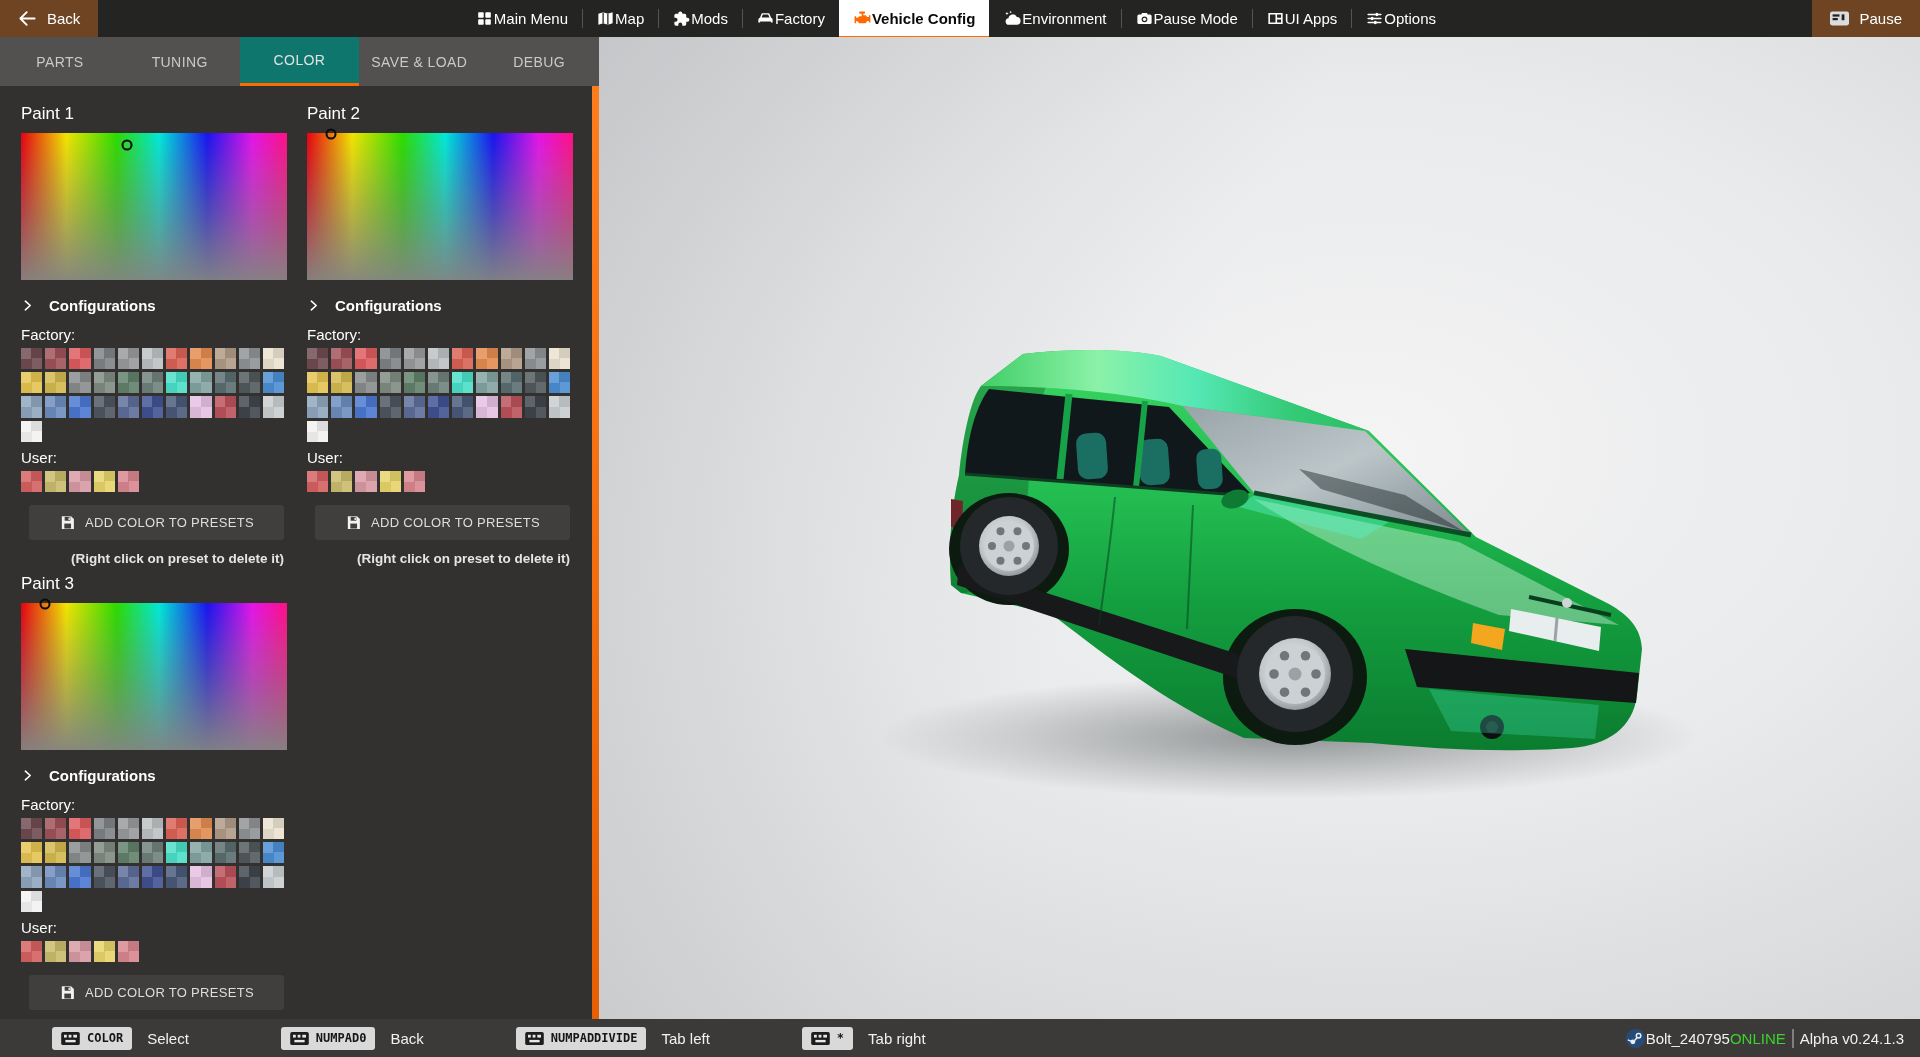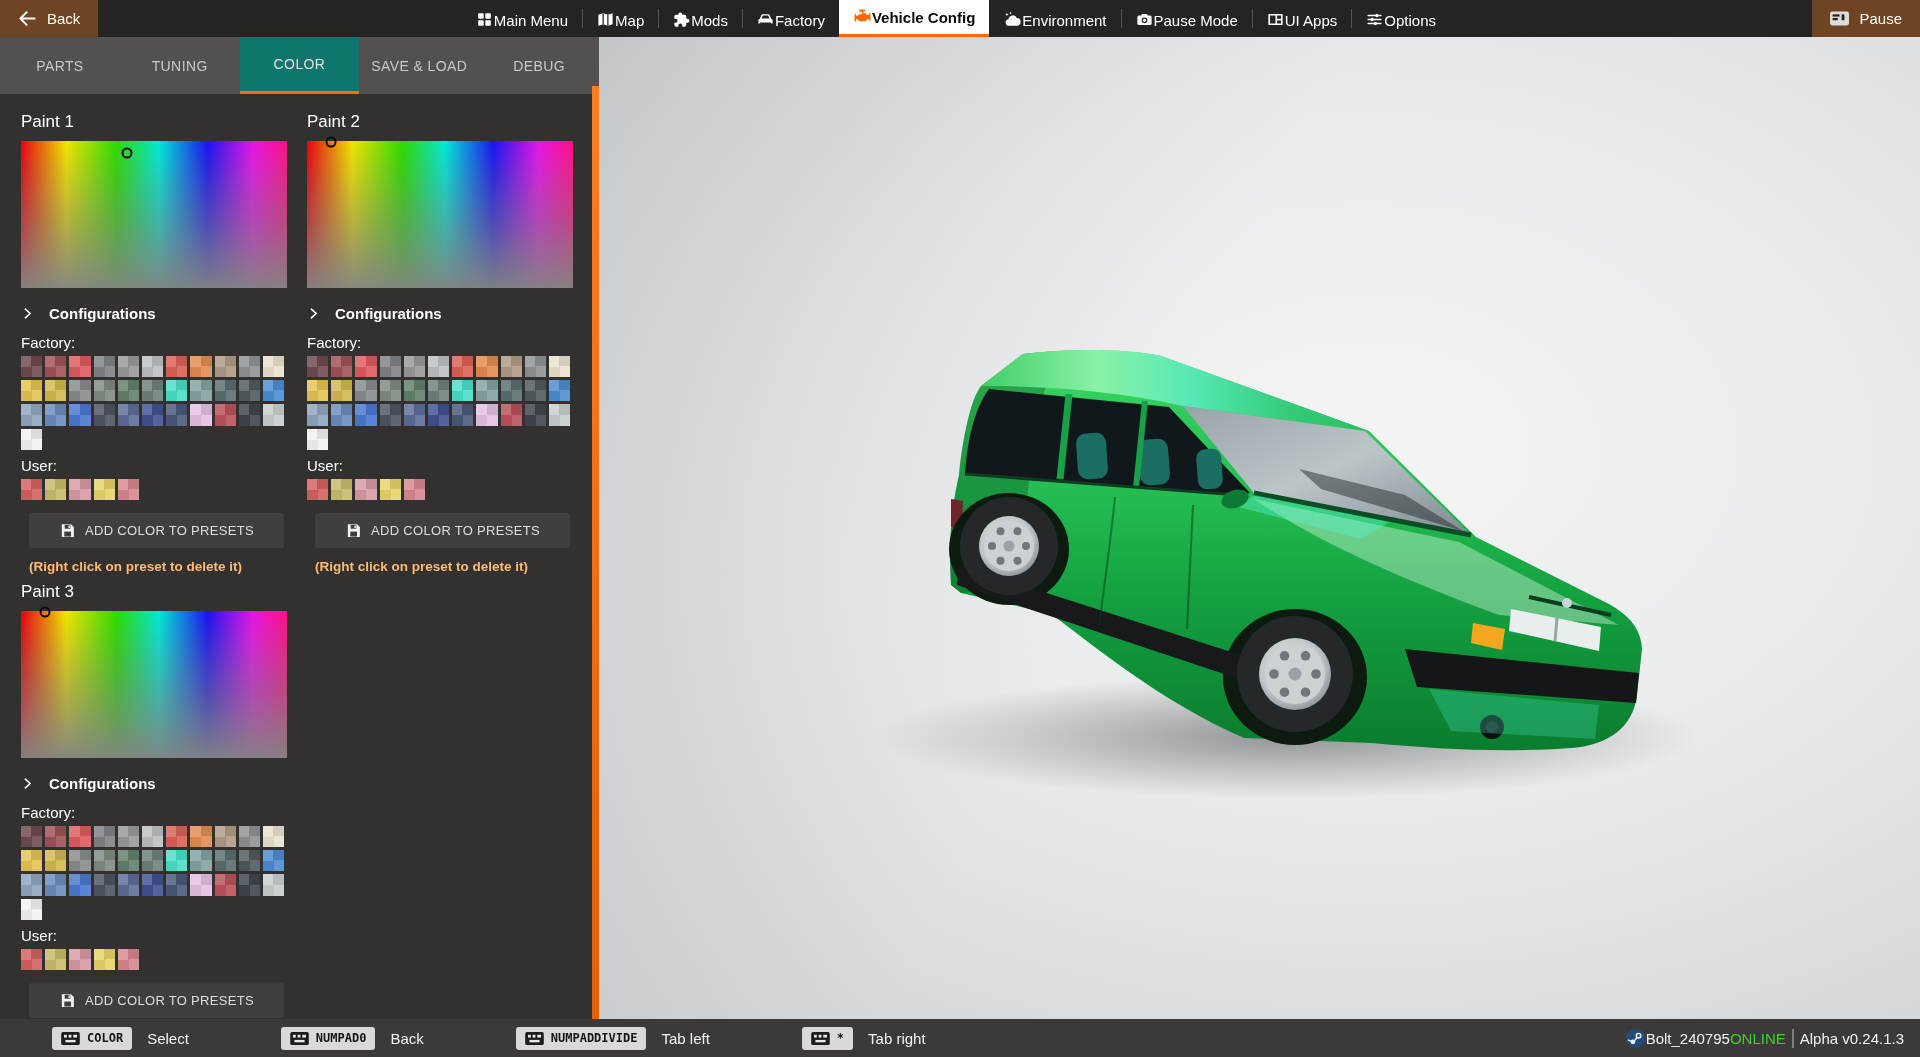--- a/index.html
+++ b/index.html
@@ -5,40 +5,40 @@
   * { box-sizing: border-box; margin: 0; padding: 0; }
   html,body { width:1920px; height:1057px; overflow:hidden; background:#222;
     font-family:"Liberation Sans", sans-serif; }
 
   
   #topbar { height:37px; background:#242423; display:flex; align-items:stretch; }
   .tb-btn { background:#6f4423; color:#fff; display:flex; align-items:center; gap:10px;
     padding:0 18px; font-size:15px; cursor:pointer; }
   .tb-spacer { flex:1; }
   #menu-items { display:flex; align-items:stretch; }
-  .menu-item { display:flex; align-items:flex-end; padding:8px 14px; color:#fff;
+  .menu-item { display:flex; align-items:center; padding:18px 14px; color:#fff;
     font-size:15px; position:relative; cursor:pointer; white-space:nowrap; }
   .menu-item + .menu-item::before { content:""; position:absolute; left:0; top:9px; bottom:9px;
     width:1px; background:rgba(255,255,255,.22); }
   .menu-item.active { background:#fff; color:#0a0a0a; font-weight:700;
     border-bottom:3px solid var(--accent,#ff6a00); }
   .menu-item.active::before, .menu-item.active + .menu-item::before { display:none; }
   .mi-icon { display:flex; }
   .mi-icon svg { width:19px; height:19px; }
   .menu-item.active .mi-icon { color:var(--accent,#ff6a00); }
 
   
   #content { display:flex; height:982px; }
 
   
   #side-panel { width:599px; background:#33312f; position:relative; display:flex;
     flex-direction:column; flex-shrink:0; }
   #side-panel::after { content:""; position:absolute; top:49px; right:0; bottom:0; width:7px;
     background:linear-gradient(180deg,#ff7d1d,#e65f00); z-index:5; }
-  #panel-tabs { height:57px; background:#53514f; display:flex; flex-shrink:0; }
+  #panel-tabs { height:49px; background:#53514f; display:flex; flex-shrink:0; }
   .tab { flex:1; display:flex; align-items:center; justify-content:center; color:#c9c9c9;
     font-size:14px; letter-spacing:.4px; cursor:pointer; }
   .tab.active { background:#0f766e; color:#e2e2e2; border-bottom:3px solid var(--accent,#ff6a00); }
   #panel-body { flex:1; padding:10px 0 0 21px; display:flex; gap:20px; overflow:hidden; }
   .paint-col { width:266px; display:flex; flex-direction:column; flex-shrink:0; }
 
   .paint-title { color:#fff; font-size:17px; margin:8px 0 9px; }
   .picker { height:147px; position:relative; cursor:crosshair;
     background:
       linear-gradient(to bottom, rgba(125,128,126,0) 0%, rgba(125,128,126,.5) 55%, rgba(130,132,130,.95) 100%),
@@ -51,21 +51,21 @@
   .swatch-label { color:#fff; font-size:15px; margin:7px 0 5px; }
   .grid { display:flex; flex-wrap:wrap; gap:3px; width:266px; }
   .swatch { width:21.2px; height:21.2px; cursor:pointer; position:relative; }
   .swatch::after { content:""; position:absolute; inset:0;
     background:conic-gradient(rgba(0,0,0,.09) 0 90deg, rgba(255,255,255,.10) 90deg 180deg,
       rgba(0,0,0,.05) 180deg 270deg, rgba(255,255,255,.17) 270deg 360deg); }
   .preset-btn { margin:13px 0 0 8px; width:255px; height:35px; background:#413f3d; border:none;
     border-radius:3px; display:flex; align-items:center; justify-content:center; gap:9px;
     color:#dedede; font-size:13px; font-family:inherit; letter-spacing:.3px; cursor:pointer; }
   .preset-btn svg { width:17px; height:17px; }
-  .preset-note { color:#fdba74; font-size:13.5px; font-weight:700; text-align:left; width:255px;
+  .preset-note { color:#e5e5e5; font-size:13.5px; font-weight:700; text-align:right; width:255px;
     margin:11px 0 0 8px; }
 
   
   #viewport { flex:1; position:relative; overflow:hidden;
     background:
       linear-gradient(115deg, rgba(150,152,156,.28), rgba(255,255,255,0) 42%),
       radial-gradient(1150px 760px at 58% 42%, #f4f4f5 0%, #e9eaeb 48%, #d0d2d4 100%); }
   #viewport svg { position:absolute; inset:0; width:100%; height:100%; }
 
   

